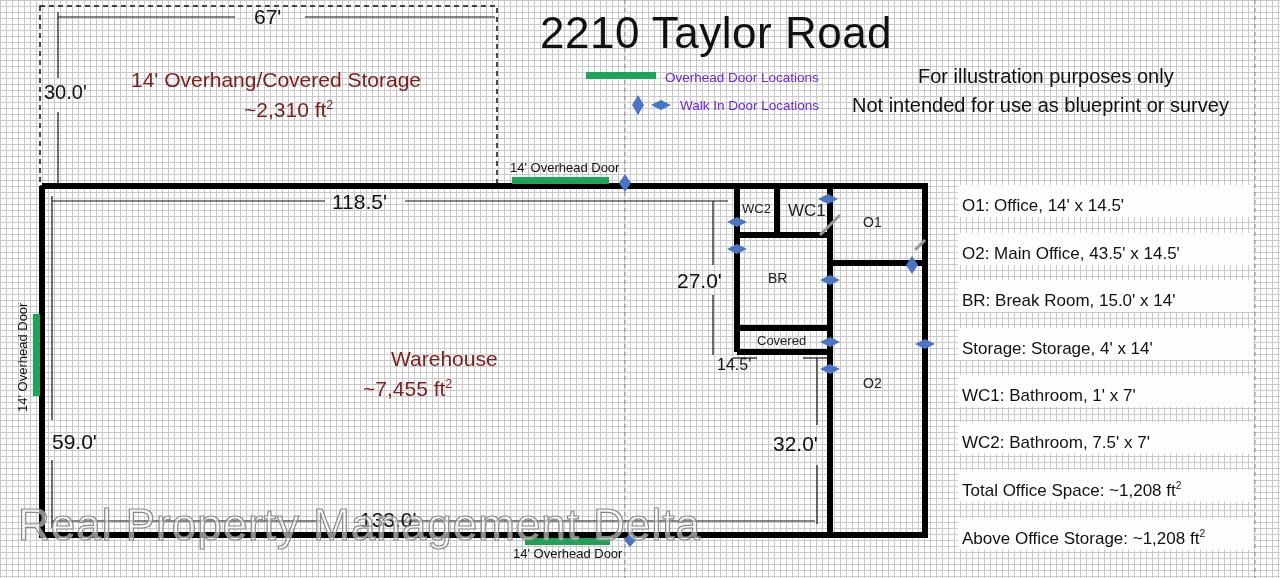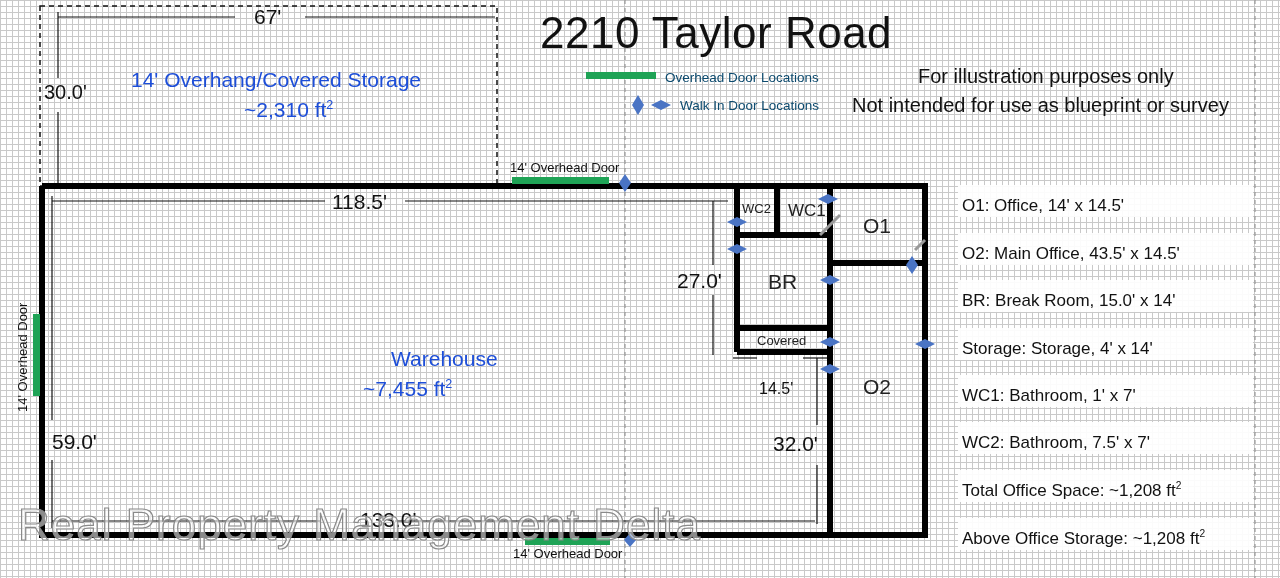--- a/index.html
+++ b/index.html
@@ -10,24 +10,24 @@
       linear-gradient(to right, #c9c9c9 1px, transparent 1px),
       linear-gradient(to bottom, #c9c9c9 1px, transparent 1px);
     background-size: 6px 6px;
     font-family: "Liberation Sans", sans-serif;
     color: #111;
   }
   .abs { position: absolute; }
   svg.plan { position: absolute; left: 0; top: 0; }
   .title { left: 540px; top: 8px; font-size: 44px; letter-spacing: 0.5px; color: #111; white-space: nowrap; }
   .disclaimer { font-size: 20px; white-space: nowrap; color: #111; }
-  .legend-label { font-size: 13.5px; white-space: nowrap; color: #0c4a6e; }
+  .legend-label { font-size: 13.5px; white-space: nowrap; color: #6d28d9; }
   .dim { font-size: 21px; white-space: nowrap; background: transparent; color: #111; }
-  .room-label { font-size: 21px; white-space: nowrap; color: #222; }
-  .area-label { font-size: 21px; text-align: center; white-space: nowrap; color: #1d4ed8; }
+  .room-label { font-size: 14px; white-space: nowrap; color: #222; }
+  .area-label { font-size: 21px; text-align: center; white-space: nowrap; color: #7f1d1d; }
   .door-label { font-size: 13px; white-space: nowrap; color: #111; }
   .info-box {
     position: absolute; left: 958px; width: 295px; height: 32px;
     background: rgba(255,255,255,0.92);
     font-size: 17px; line-height: 32px; padding-left: 4px; box-sizing: border-box;
     color: #111; white-space: nowrap;
   }
   .info-box sup, .area-label sup { font-size: 0.6em; }
   .watermark {
     left: 18px; top: 500px; font-size: 44px; white-space: nowrap;
@@ -125,21 +125,21 @@
 
 <div class="abs dim" style="left:332px; top:190px;">118.5'</div>
 <div class="abs dim" style="left:52px; top:430px;">59.0'</div>
 <div class="abs dim" style="left:324px; top:508px;padding-left:36px;">133.0'</div>
 <div class="abs area-label" style="left:355px; top:347px;margin-left:36px;">Warehouse</div>
 <div class="abs area-label" style="left:363px; top:377px;">
   <span>~7,455 ft</span><sup>2</sup>
 </div>
 
 <div class="abs dim" style="left:677px; top:269px;">27.0'</div>
-<div class="abs dim" style="left:759px; top:356px; font-size:16px;margin-top:24px;">14.5'</div>
+<div class="abs dim" style="left:717px; top:356px; font-size:16px;">14.5'</div>
 <div class="abs dim" style="left:773px; top:432px;">32.0'</div>
 
 <div class="abs room-label" style="left:742px; top:201px; font-size:13px;">WC2</div>
 <div class="abs room-label" style="left:788px; top:201px; font-size:17px;">WC1</div>
 <div class="abs room-label" style="left:863px; top:214px;">O1</div>
 <div class="abs room-label" style="left:768px; top:270px;">BR</div>
 <div class="abs room-label" style="left:757px; top:333px; font-size:13px;">Covered</div>
 <div class="abs room-label" style="left:863px; top:375px;">O2</div>
 
 <div class="abs door-label" style="left:510px; top:160px;">14' Overhead Door</div>

